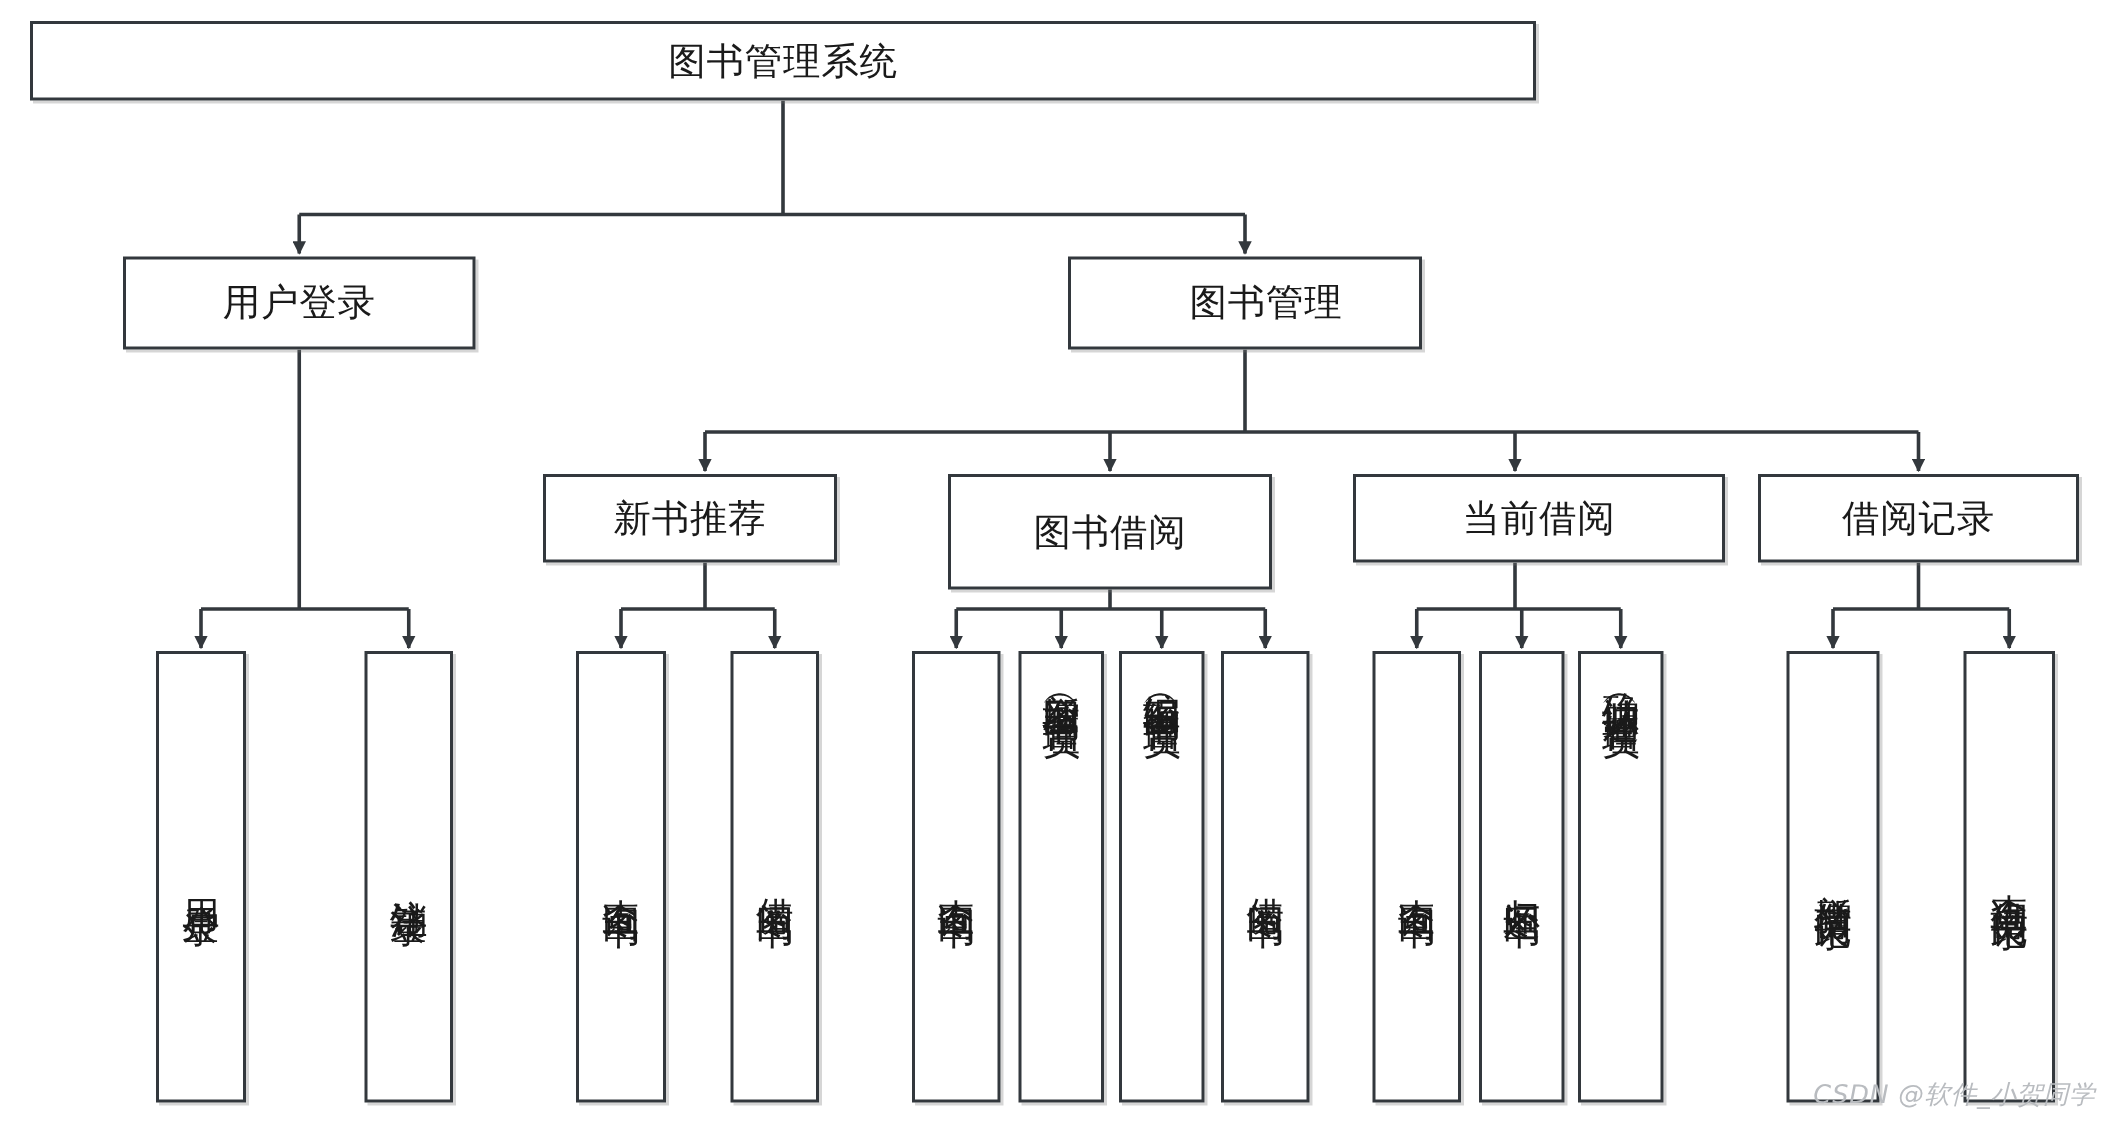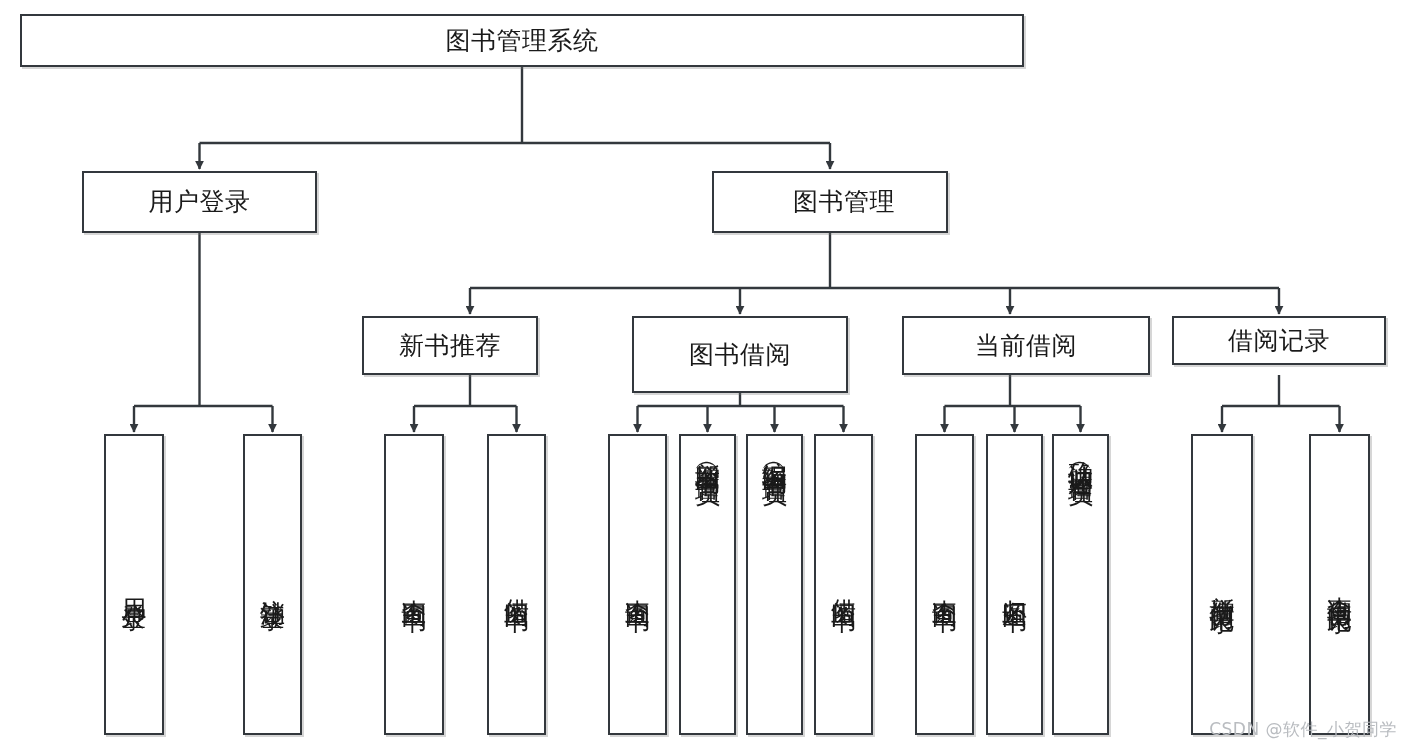--- a/index.html
+++ b/index.html
@@ -73,20 +73,21 @@
     padding-top: 6px;
   }
   #watermark {
     position: absolute;
     right: 8px;
     bottom: 6px;
     font-size: 17px;
     color: #b9bcc0;
     letter-spacing: 0.5px;
     white-space: nowrap;
+    font-style: italic;
   }
 </style>
 </head>
 <body>
 
 <div id="diagram">
   <svg id="edges" viewBox="0 0 1405 747" xmlns="http://www.w3.org/2000/svg">
     <defs>
       <marker id="arrowhead" markerWidth="9" markerHeight="9" refX="8.2" refY="4.5" orient="auto" markerUnits="userSpaceOnUse">
         <path d="M0,0 L9,4.5 L0,9 Z" fill="#33383d"></path>
@@ -132,30 +133,30 @@
   <div id="nodes-layer">
       <div class="node horiz root " id="node-root" style="left: 20px; top: 14px; width: 1004px; height: 53px;">
         <span class="label">图书管理系统</span>
       </div>
       <div class="node horiz " id="node-login" style="left: 82px; top: 171px; width: 235px; height: 62px;">
         <span class="label">用户登录</span>
       </div>
       <div class="node horiz " id="node-bookmgmt" style="left: 712px; top: 171px; width: 236px; height: 62px; padding-left: 28px;">
         <span class="label">图书管理</span>
       </div>
-      <div class="node horiz " id="node-newbook" style="left: 362px; top: 316px; width: 176px; height: 59px;">
+      <div class="node horiz " id="node-newbook" style="left: 362px; top: 316px; width: 196px; height: 59px;">
         <span class="label">新书推荐</span>
       </div>
       <div class="node horiz " id="node-borrow" style="left: 632px; top: 316px; width: 216px; height: 77px;">
         <span class="label">图书借阅</span>
       </div>
       <div class="node horiz " id="node-current" style="left: 902px; top: 316px; width: 248px; height: 59px;">
         <span class="label">当前借阅</span>
       </div>
-      <div class="node horiz " id="node-records" style="left: 1172px; top: 316px; width: 214px; height: 49px;">
+      <div class="node horiz " id="node-records" style="left: 1172px; top: 316px; width: 214px; height: 59px;">
         <span class="label">借阅记录</span>
       </div>
       <div class="node vert center-v" id="node-leaf-user-login" style="left: 104px; top: 434px; width: 60px; height: 301px;">
         <span class="label">用户登录</span>
       </div>
       <div class="node vert center-v" id="node-leaf-user-logout" style="left: 243px; top: 434px; width: 59px; height: 301px;">
         <span class="label">注销登录</span>
       </div>
       <div class="node vert center-v" id="node-leaf-nb-query" style="left: 384px; top: 434px; width: 60px; height: 301px;">
         <span class="label">查询图书</span>

